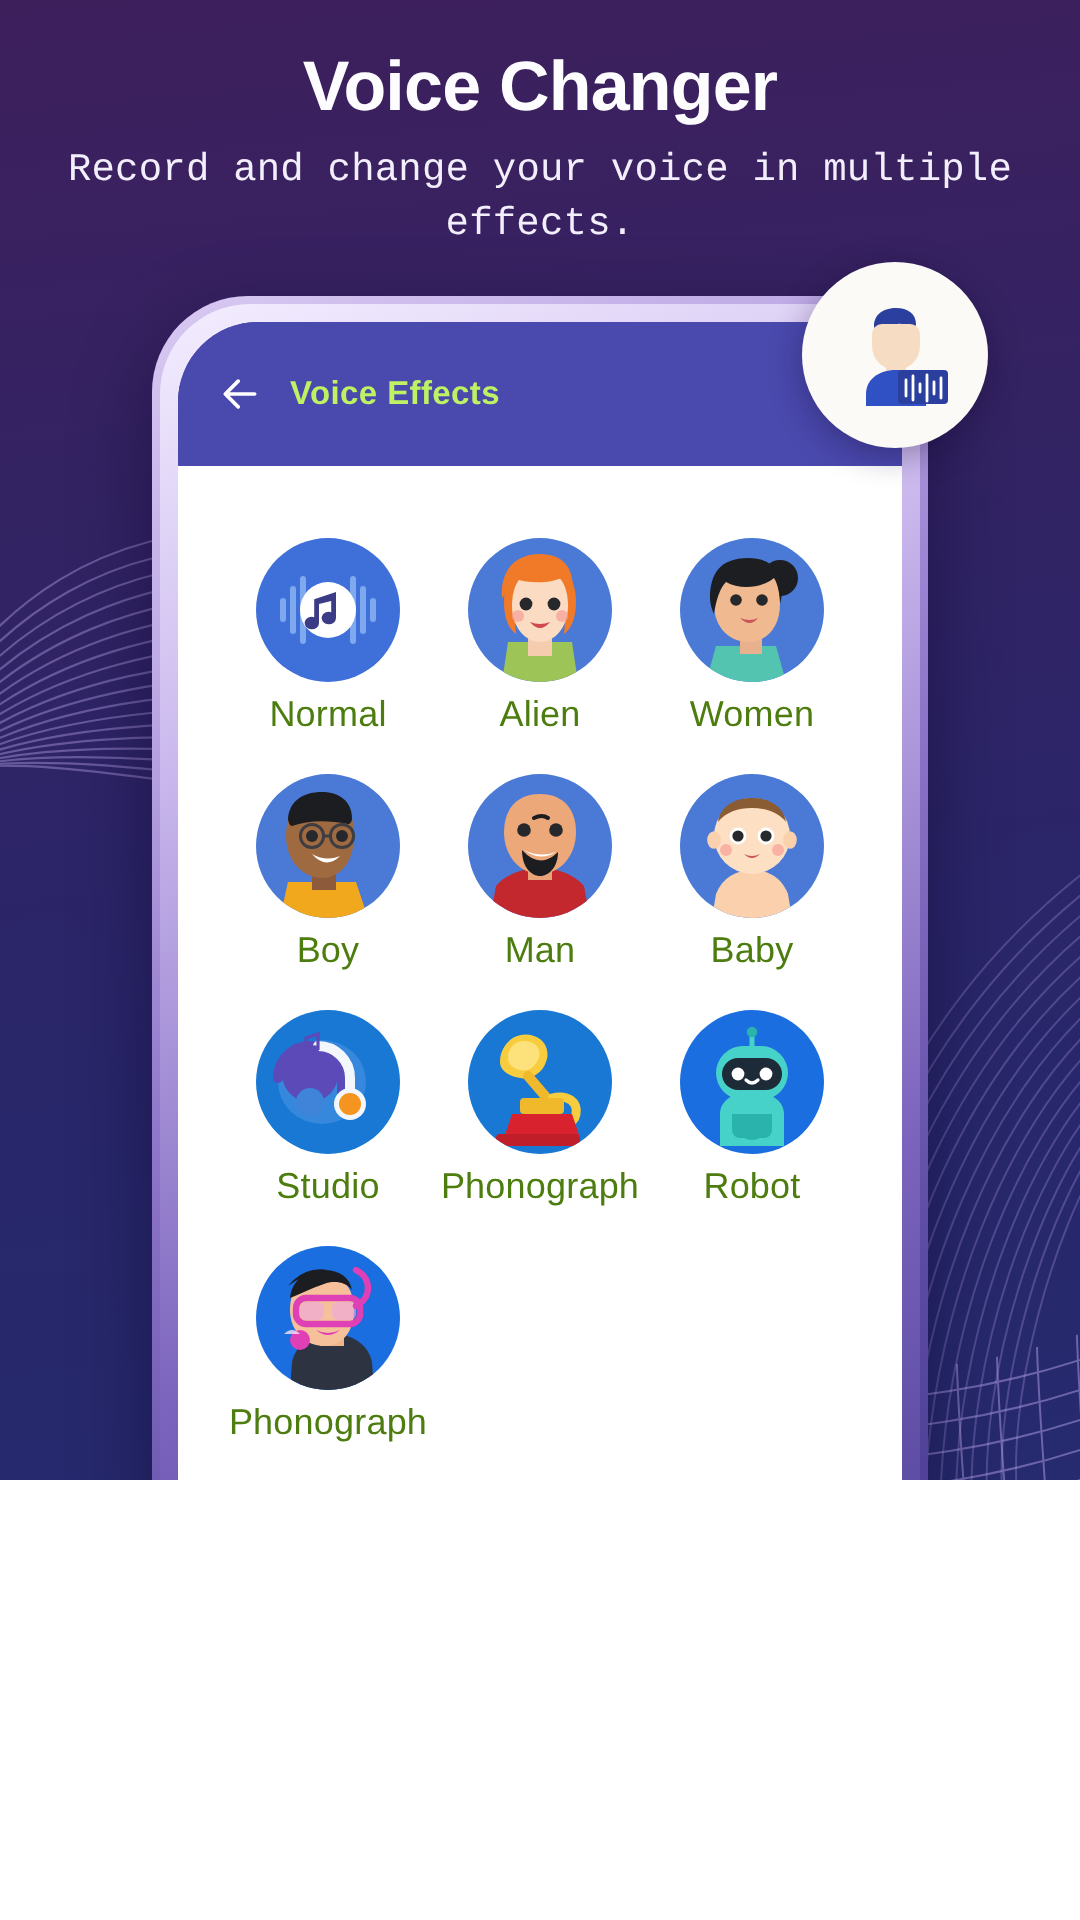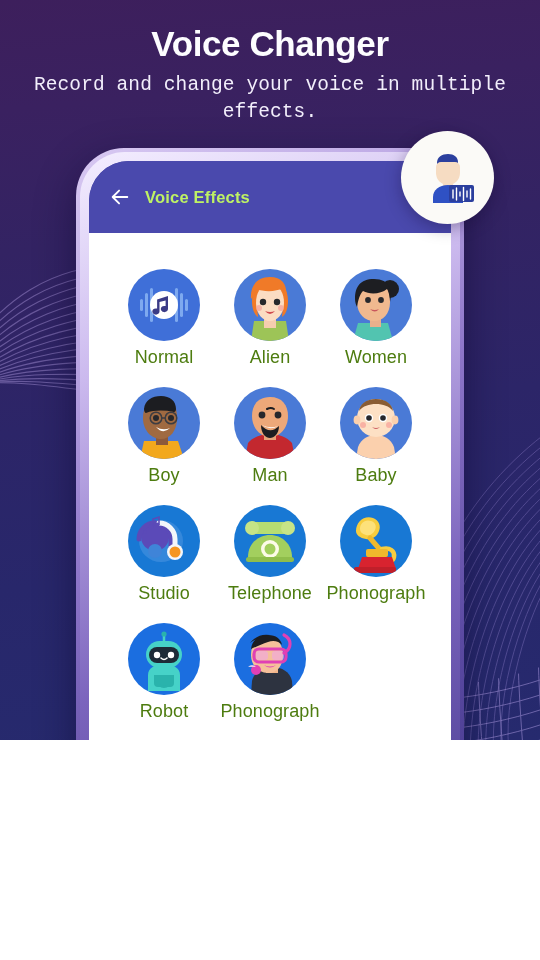--- a/index.html
+++ b/index.html
@@ -373,34 +373,20 @@
                       <circle cx="23" cy="22" r="2.4"></circle>
                         <path d="M25,22 L25,14 L31,12 L31,20" stroke="#5b4ab8" stroke-width="1.6" fill="none"></path>
                       <circle cx="29" cy="20" r="2.4"></circle>
                       <circle cx="17" cy="27" r="1.8"></circle>
                     </g>
                   </svg>
                 </div>
                 <div class="cell-label">Studio</div>
               </div>
 
-              <div class="cell">
-                <div class="cell-ico" style="background:#1878d4">
-                  <svg width="72" height="72" viewBox="0 0 72 72">
-                    <path d="M14,52 c0,-13 10,-22 22,-22 c12,0 22,9 22,22 c0,3 -2,4 -4,4 h-36 c-2,0 -4,-1 -4,-4 z" fill="#a3cf5e"></path>
-                    <ellipse cx="36" cy="44" rx="9" ry="9" fill="#fdfbe8"></ellipse>
-                    <ellipse cx="36" cy="44" rx="5.5" ry="5.5" fill="#a3cf5e"></ellipse>
-                    <rect x="15" y="17" width="42" height="12" rx="6" fill="#b7dd72"></rect>
-                    <circle cx="18" cy="23" r="7" fill="#c6e486"></circle>
-                    <circle cx="54" cy="23" r="7" fill="#c6e486"></circle>
-                    <rect x="12" y="52" width="48" height="5" rx="2.5" fill="#8fbd4b"></rect>
-                  </svg>
-                </div>
-                <div class="cell-label">Telephone</div>
-              </div>
 
               <div class="cell">
                 <div class="cell-ico" style="background:#1878d4">
                   <svg width="72" height="72" viewBox="0 0 72 72">
                     <path d="M16,26 c0,-9 8,-16 17,-13 c6,2 8,8 6,13 c-2,6 -8,9 -13,8 c-6,-1 -10,-4 -10,-8 z" fill="#f7cd3f"></path>
                     <path d="M20,24 c0,-6 5,-10 11,-8 c4,1 6,5 4,9 c-2,4 -5,6 -9,5 c-4,-1 -6,-3 -6,-6 z" fill="#fde17a"></path>
                     <path d="M30,33 L42,47" stroke="#f0b92c" stroke-width="5" stroke-linecap="round"></path>
                     <path d="M42,44 c8,-2 13,2 12,8 c-1,5 -7,6 -10,3" fill="none" stroke="#f7cd3f" stroke-width="4.5" stroke-linecap="round"></path>
                     <rect x="26" y="44" width="22" height="8" rx="2" fill="#f0b92c"></rect>
                     <path d="M22,52 h30 l4,12 h-38 z" fill="#d8232f"></path>

